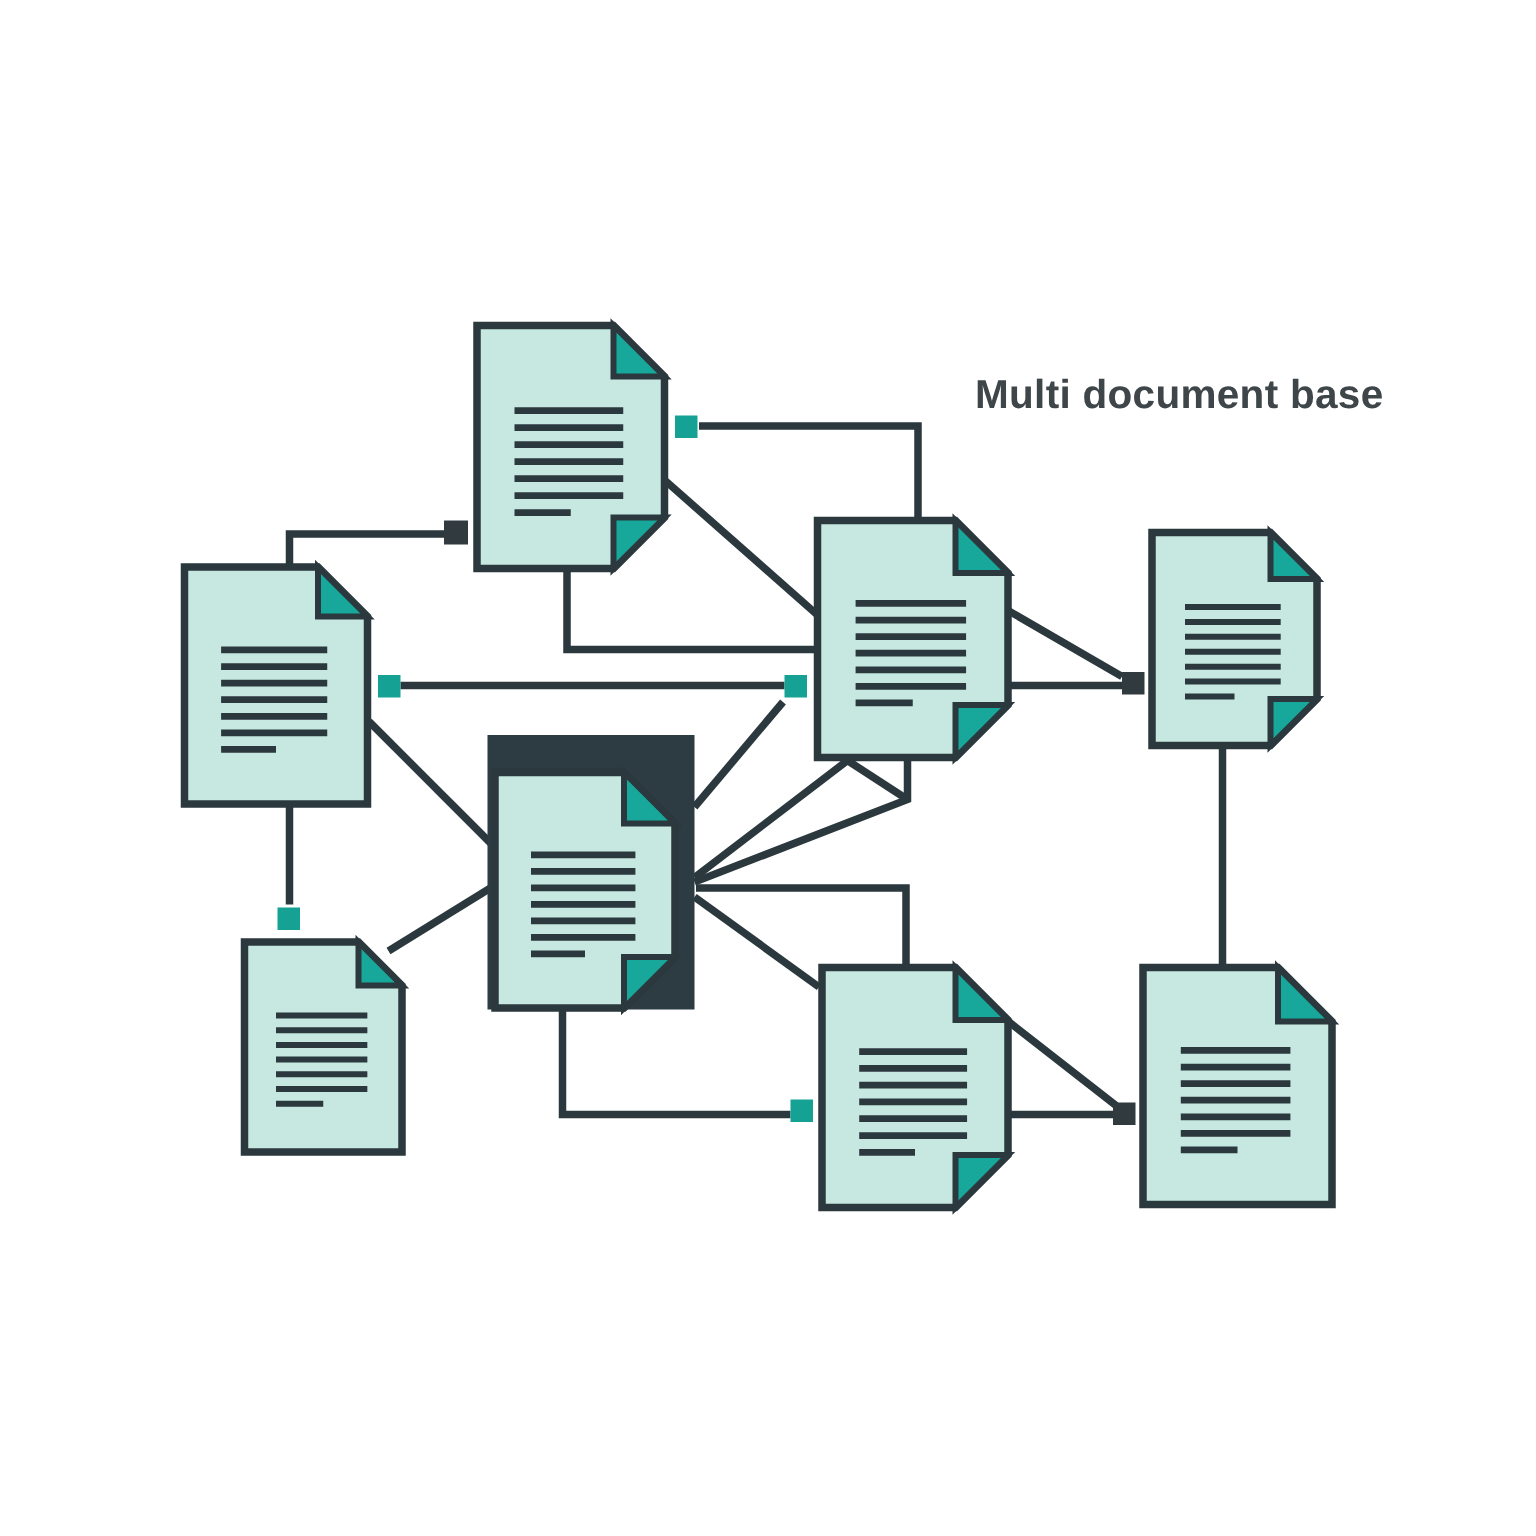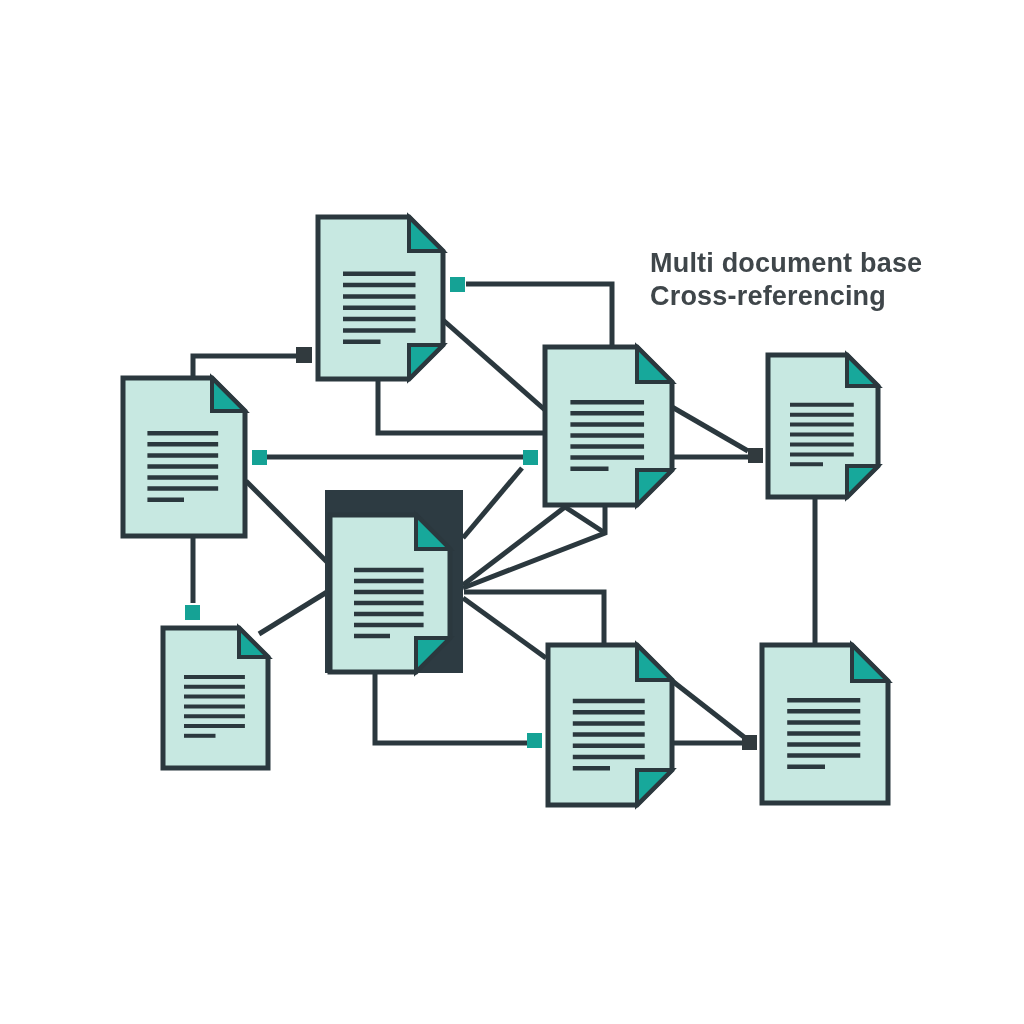--- a/index.html
+++ b/index.html
@@ -163,15 +163,14 @@
           <line x1="787.2" y1="733.4799999999999" x2="860.28" y2="733.4799999999999" stroke="#2b383e" stroke-width="4.5"></line>
           <line x1="787.2" y1="744.54" x2="860.28" y2="744.54" stroke="#2b383e" stroke-width="4.5"></line>
           <line x1="787.2" y1="755.5999999999999" x2="860.28" y2="755.5999999999999" stroke="#2b383e" stroke-width="4.5"></line>
           <line x1="787.2" y1="766.66" x2="825" y2="766.66" stroke="#2b383e" stroke-width="4.5"></line>
         </g>
       </g>
   </svg>
 
   <div class="title" style="color: rgb(63, 70, 74);">
     <div>Multi document base</div>
-    <div>Cross-referencing</div>
   </div>
 </div>
 
 </body></html>

